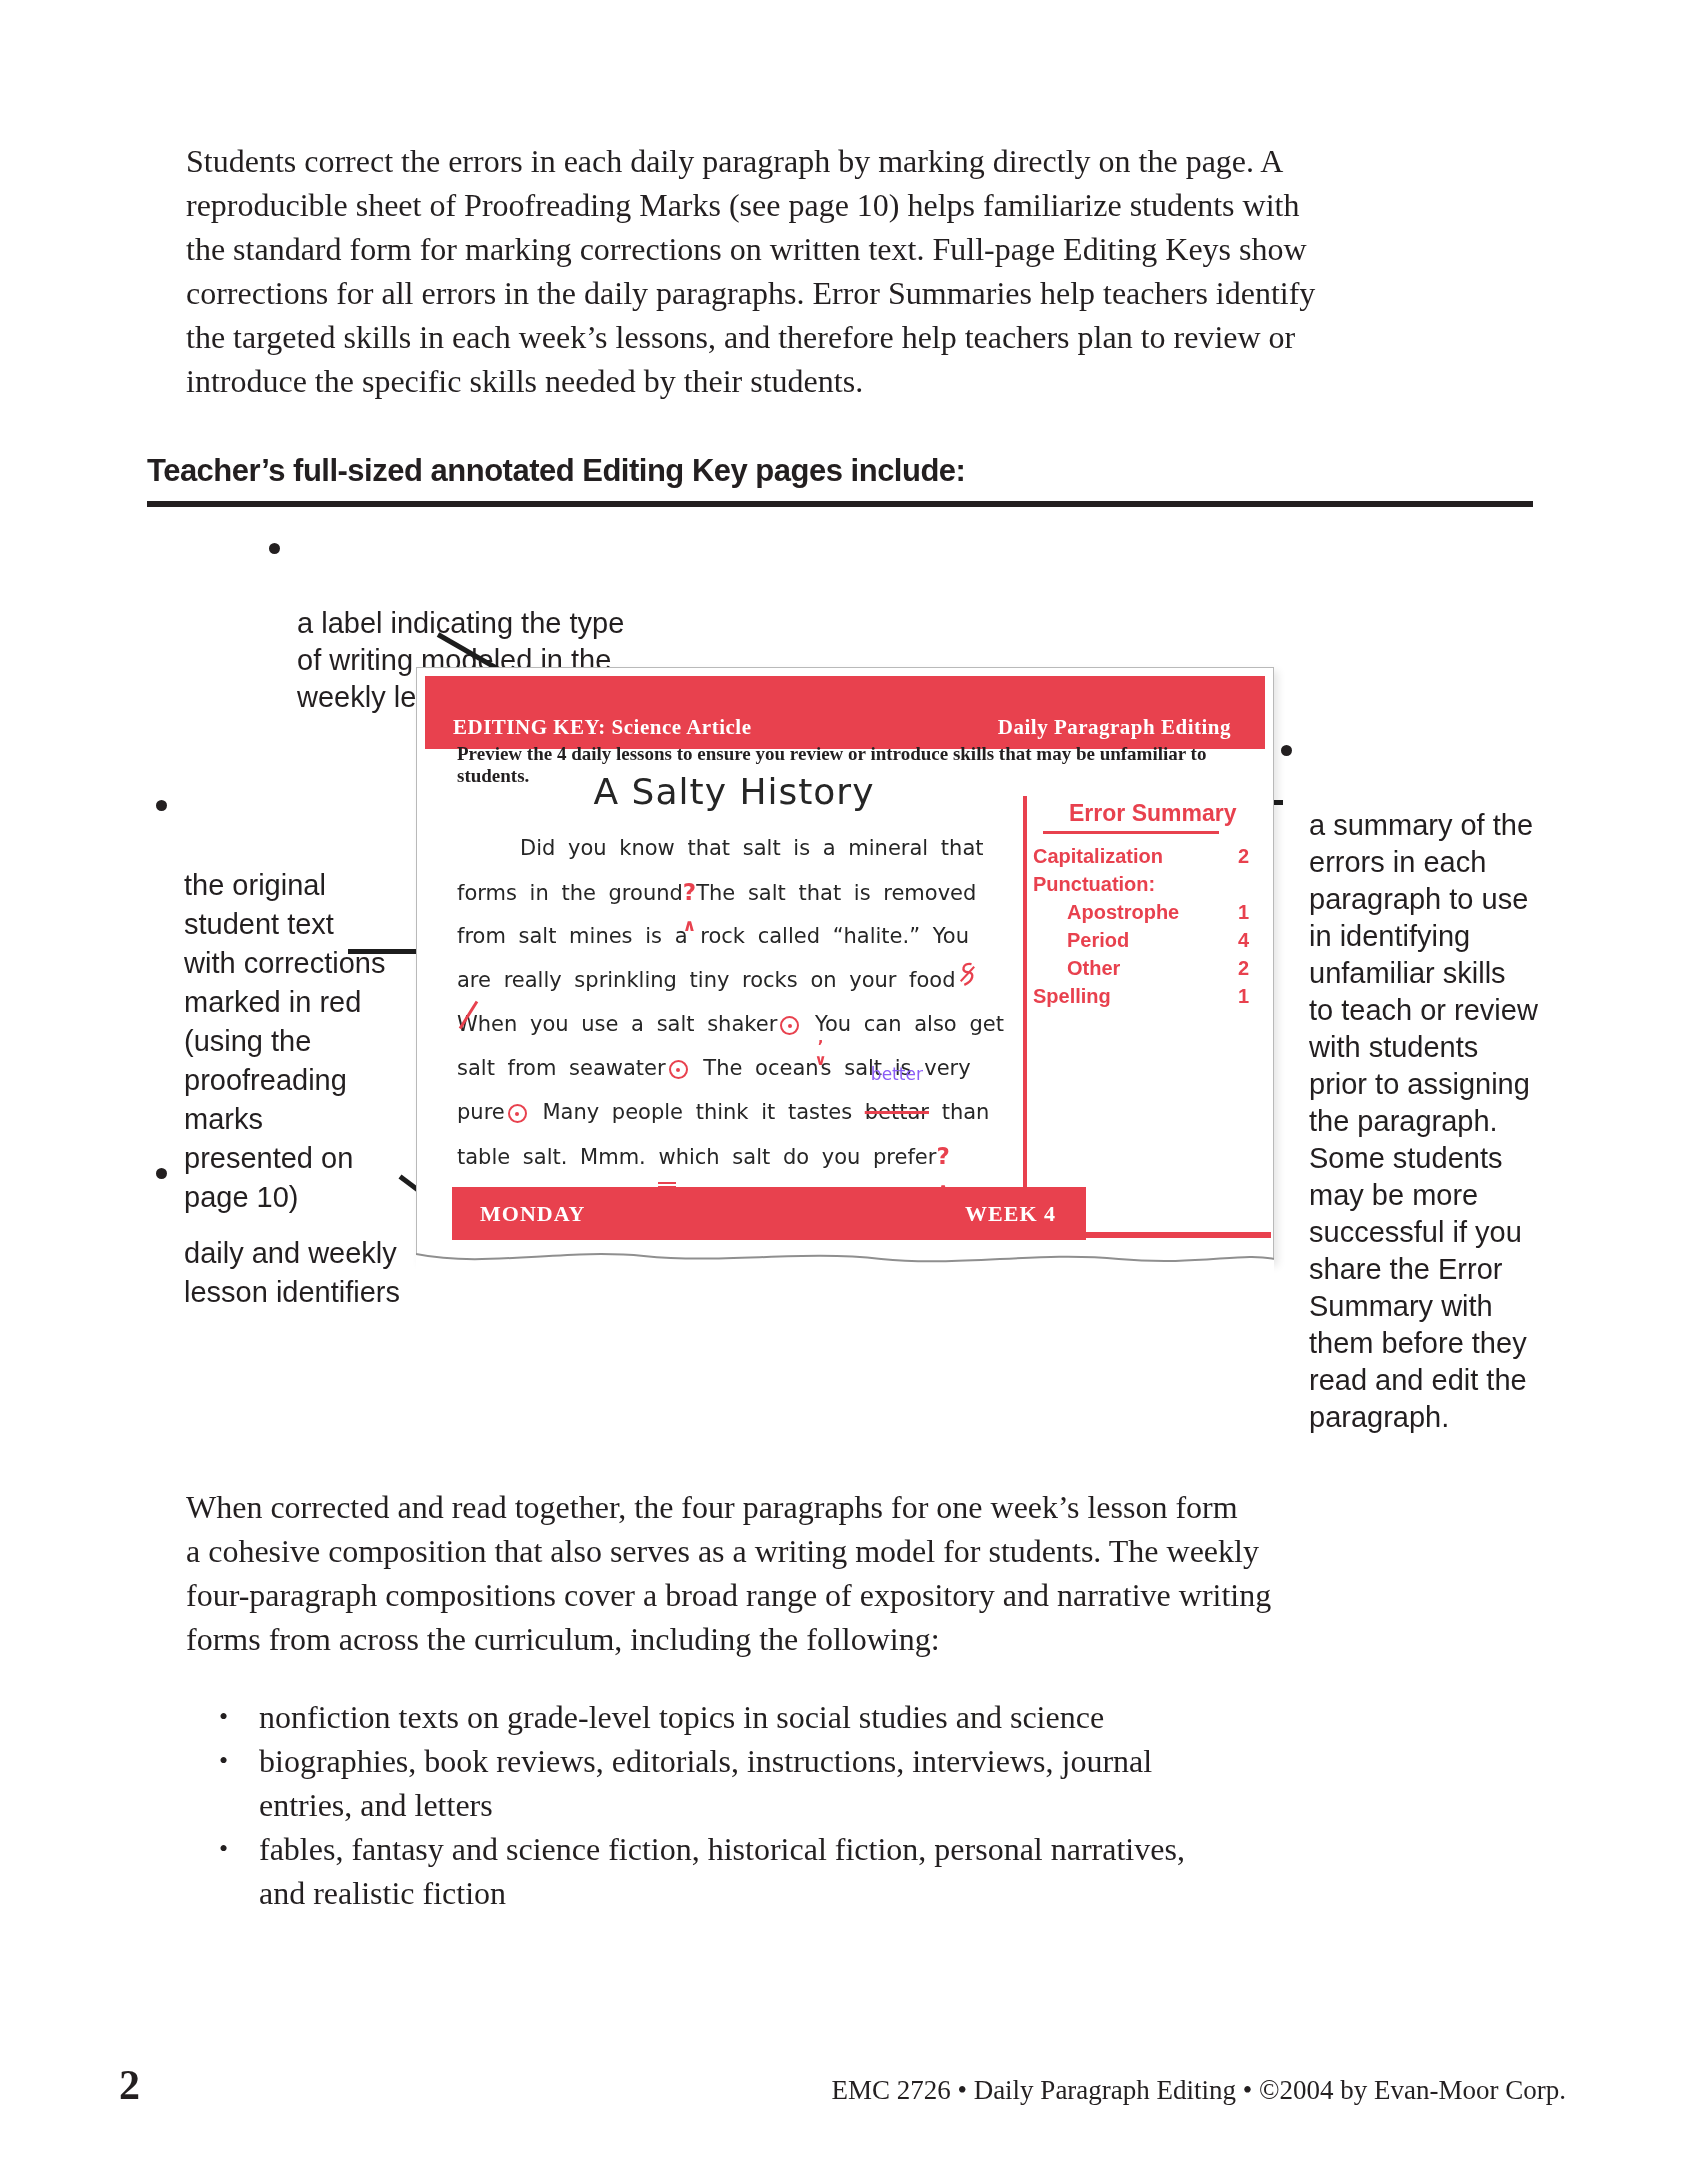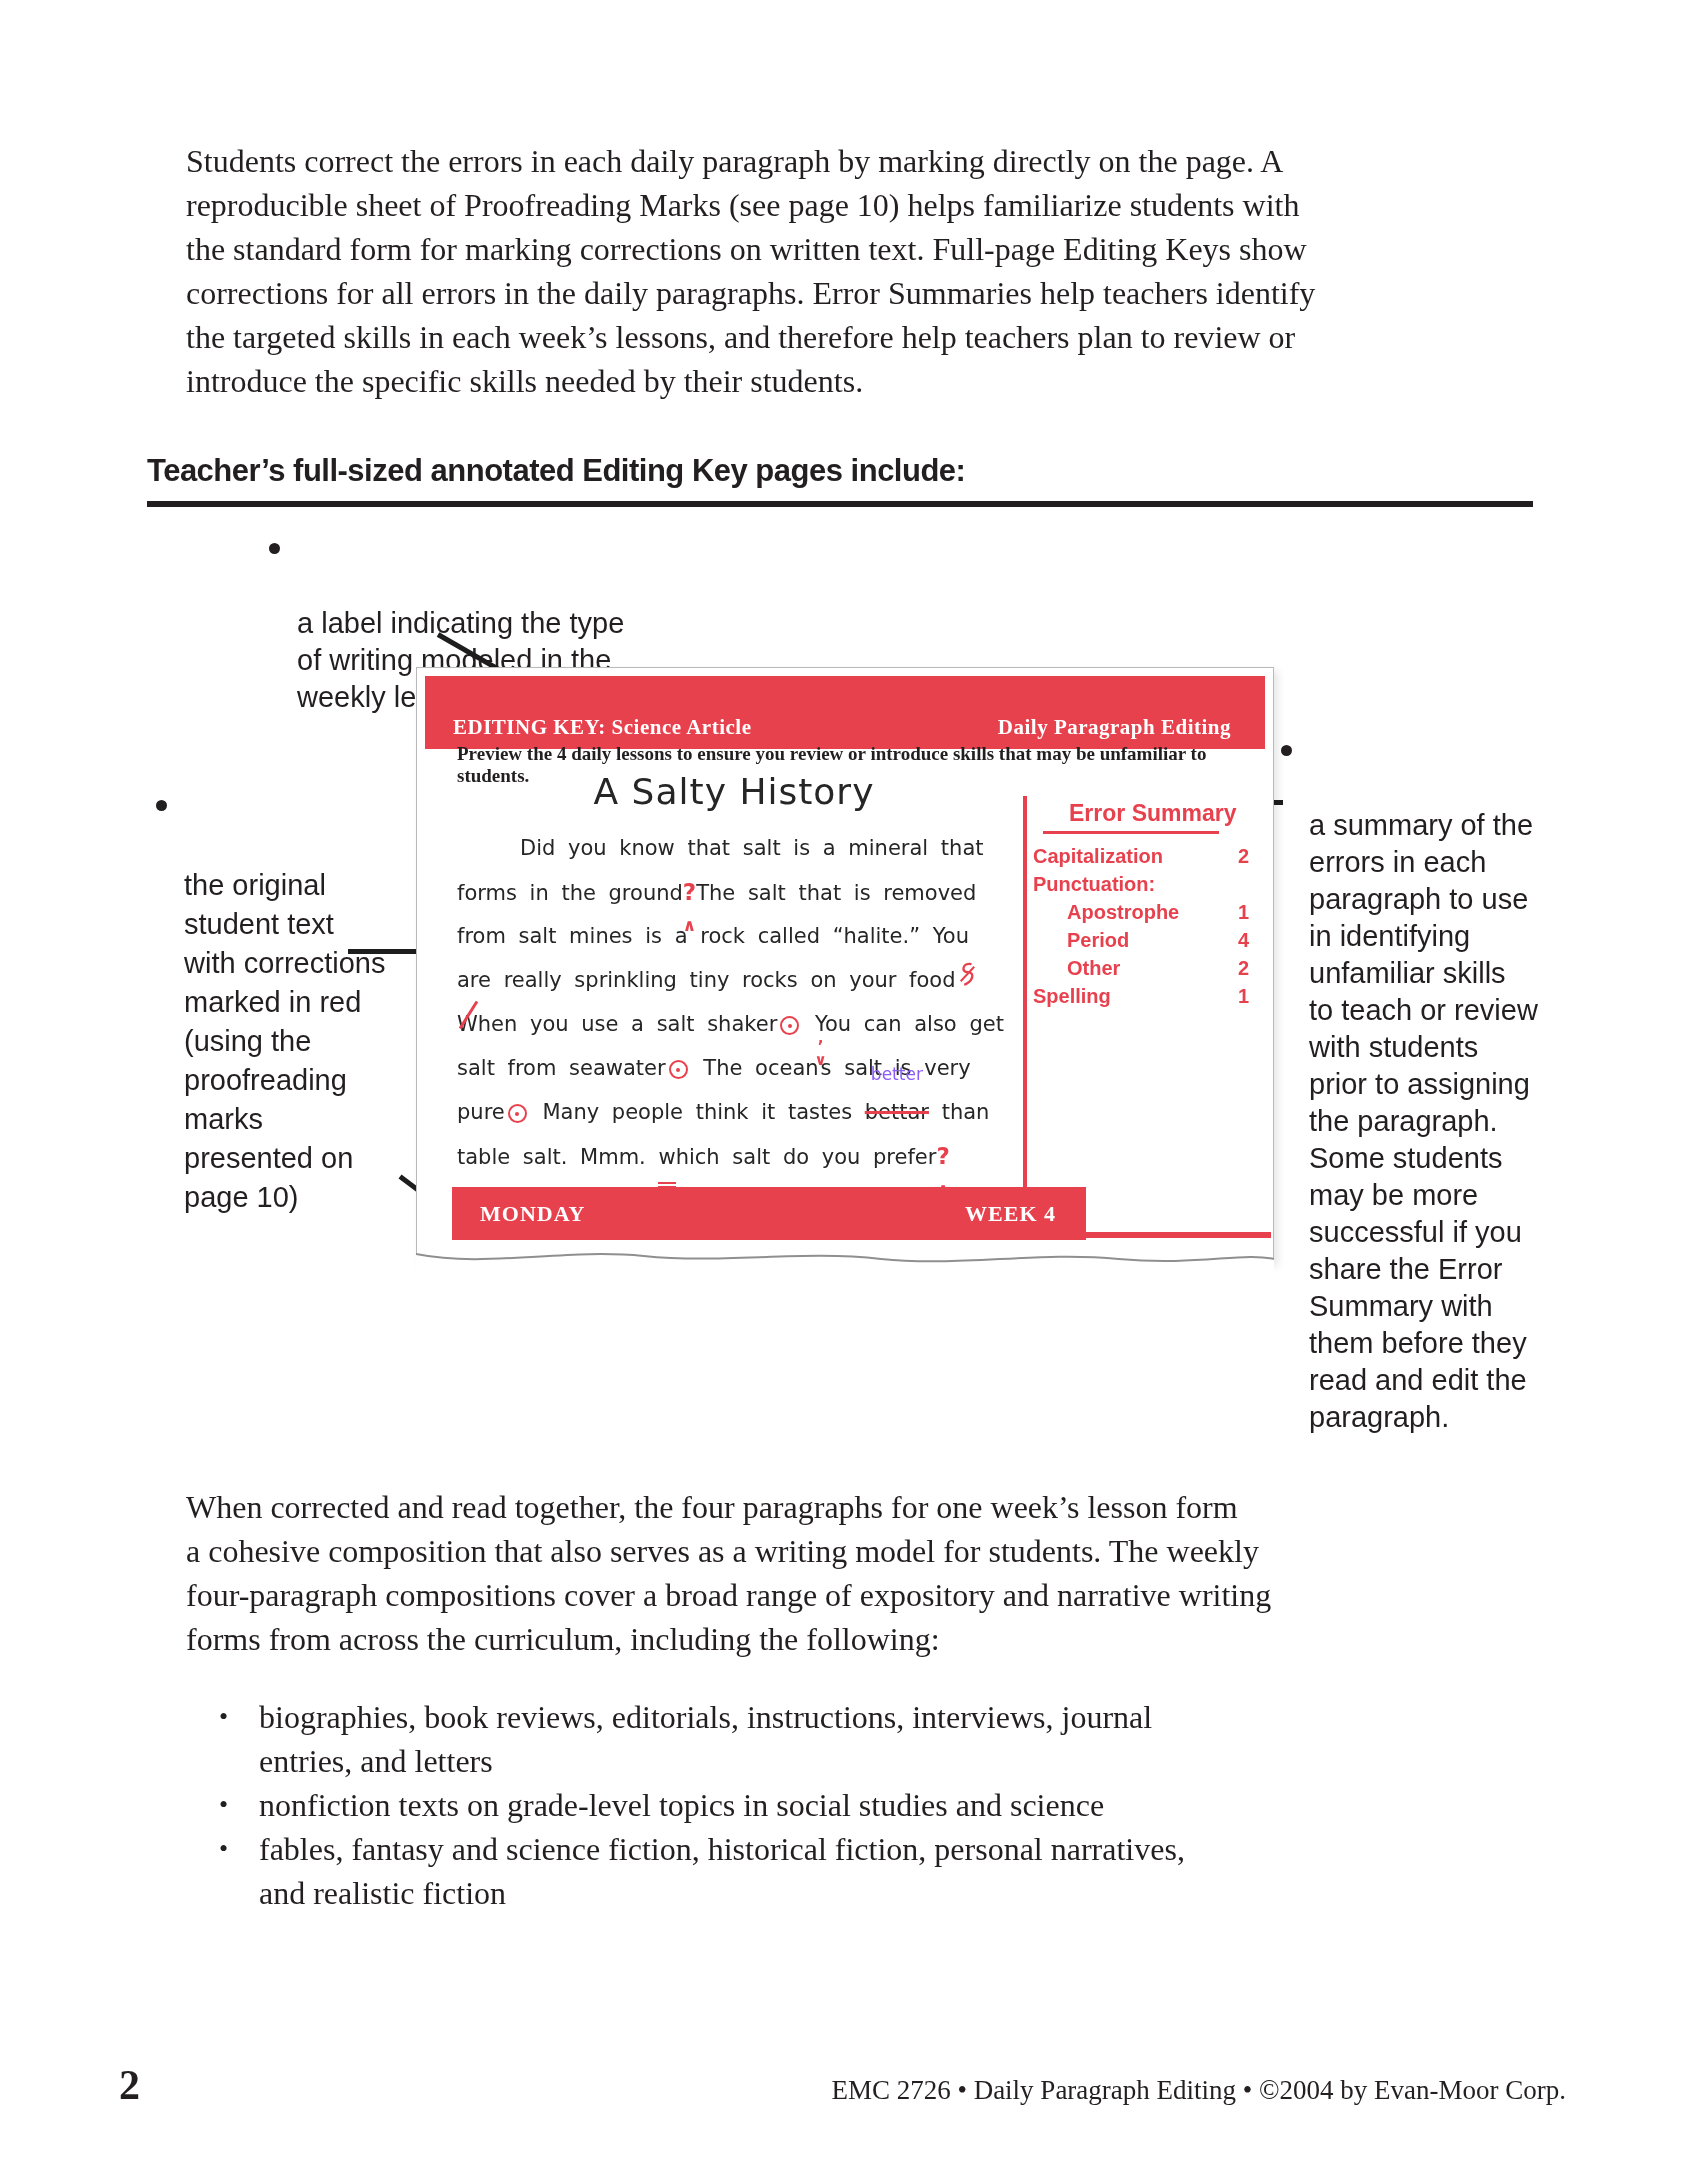--- a/index.html
+++ b/index.html
@@ -126,20 +126,25 @@
 student text
 with corrections
 marked in red
 (using the
 proofreading
 marks
 presented on
 page 10)</span>
   </div>
 
+  <div class="callout co-ident">
+    <span class="blt"></span>
+    <span>daily and weekly
+lesson identifiers</span>
+  </div>
 
   <div class="callout co-summ">
     <span class="blt"></span>
     <span>a summary of the
 errors in each
 paragraph to use
 in identifying
 unfamiliar skills
 to teach or review
 with students
@@ -231,23 +236,23 @@
       <path d="M0,8 C70,22 150,2 230,10 C310,18 390,4 470,13 C550,21 630,5 710,13 C790,20 835,6 867,13 L867,30 L0,30 Z" fill="#ffffff" stroke="none"></path>
       <path d="M0,8 C70,22 150,2 230,10 C310,18 390,4 470,13 C550,21 630,5 710,13 C790,20 835,6 867,13" fill="none" stroke="#8f8f8f" stroke-width="2"></path>
     </svg>
   </div>
 
   <div class="closing">When corrected and read together, the four paragraphs for one week’s lesson form
 a cohesive composition that also serves as a writing model for students. The weekly
 four-paragraph compositions cover a broad range of expository and narrative writing
 forms from across the curriculum, including the following:</div>
   <div class="blist" id="blist">
+      <div class="bitem">nonfiction texts on grade-level topics in social studies and science</div>
       <div class="bitem">biographies, book reviews, editorials, instructions, interviews, journal
 entries, and letters</div>
-      <div class="bitem">nonfiction texts on grade-level topics in social studies and science</div>
       <div class="bitem">fables, fantasy and science fiction, historical fiction, personal narratives,
 and realistic fiction</div>
     </div>
 
   <div class="pg-num">2</div>
   <div class="credit">EMC 2726 • Daily Paragraph Editing • ©2004 by Evan-Moor Corp.</div>
 
 </div>
 
 

